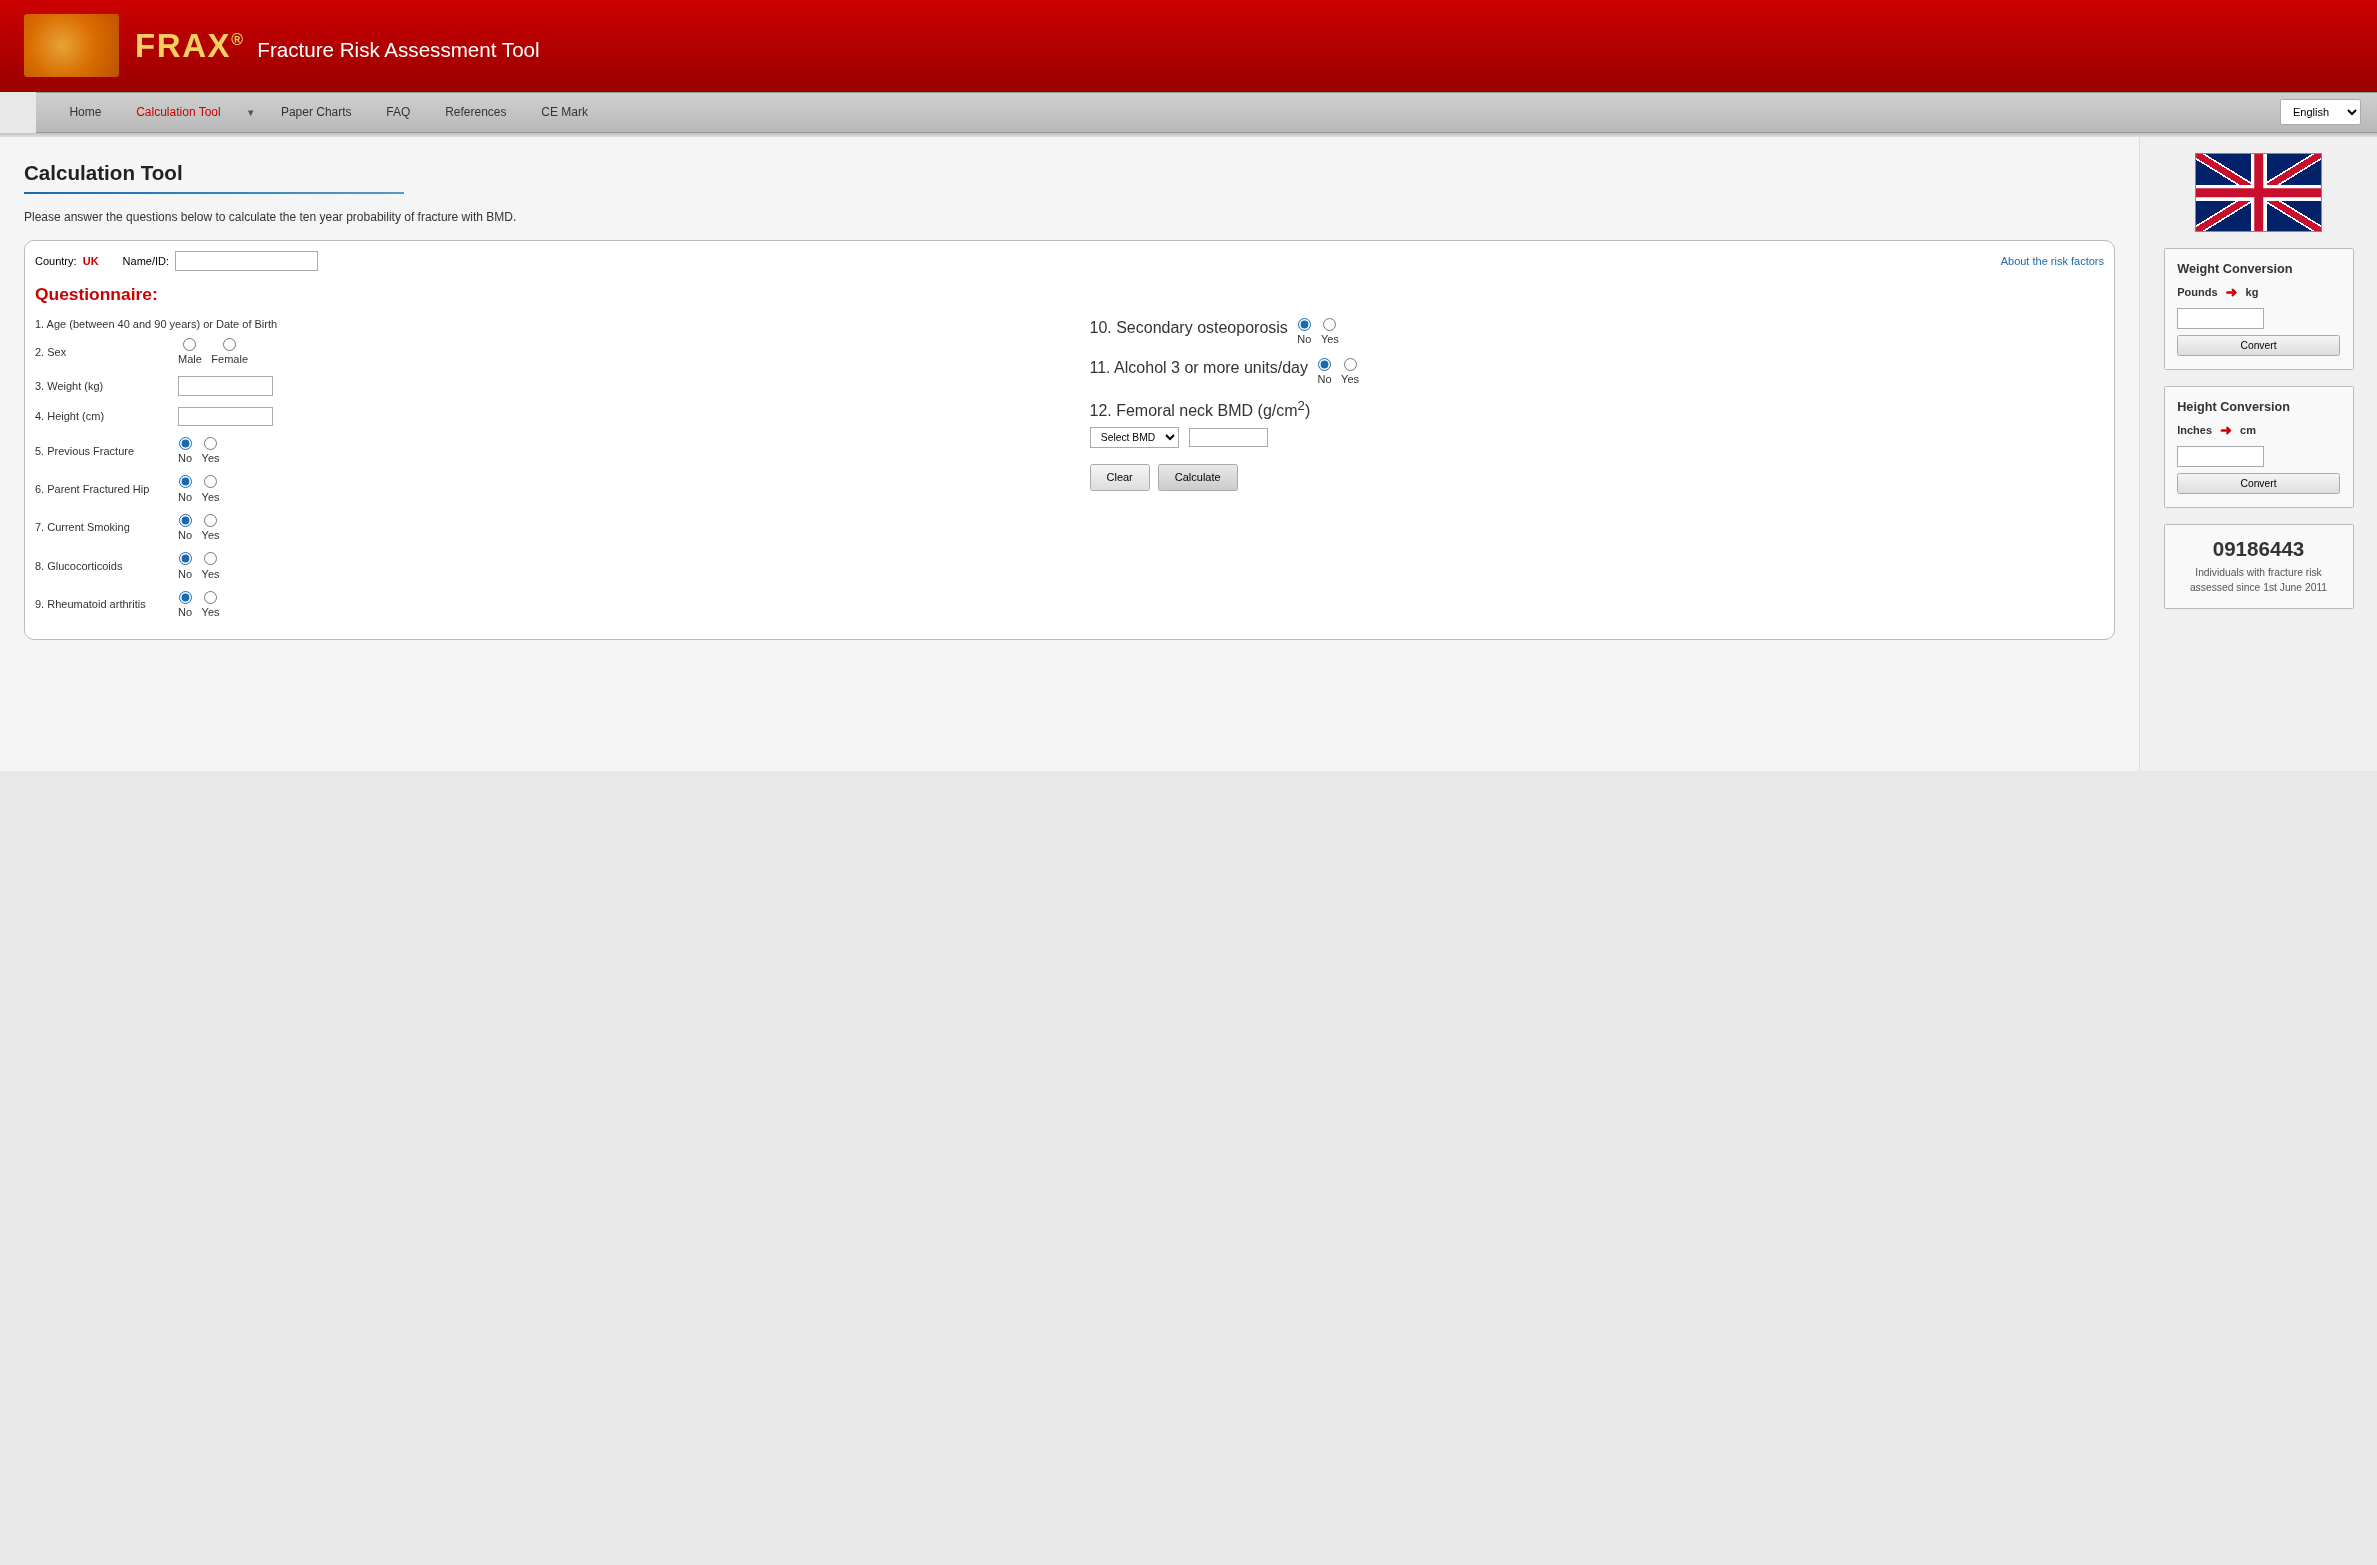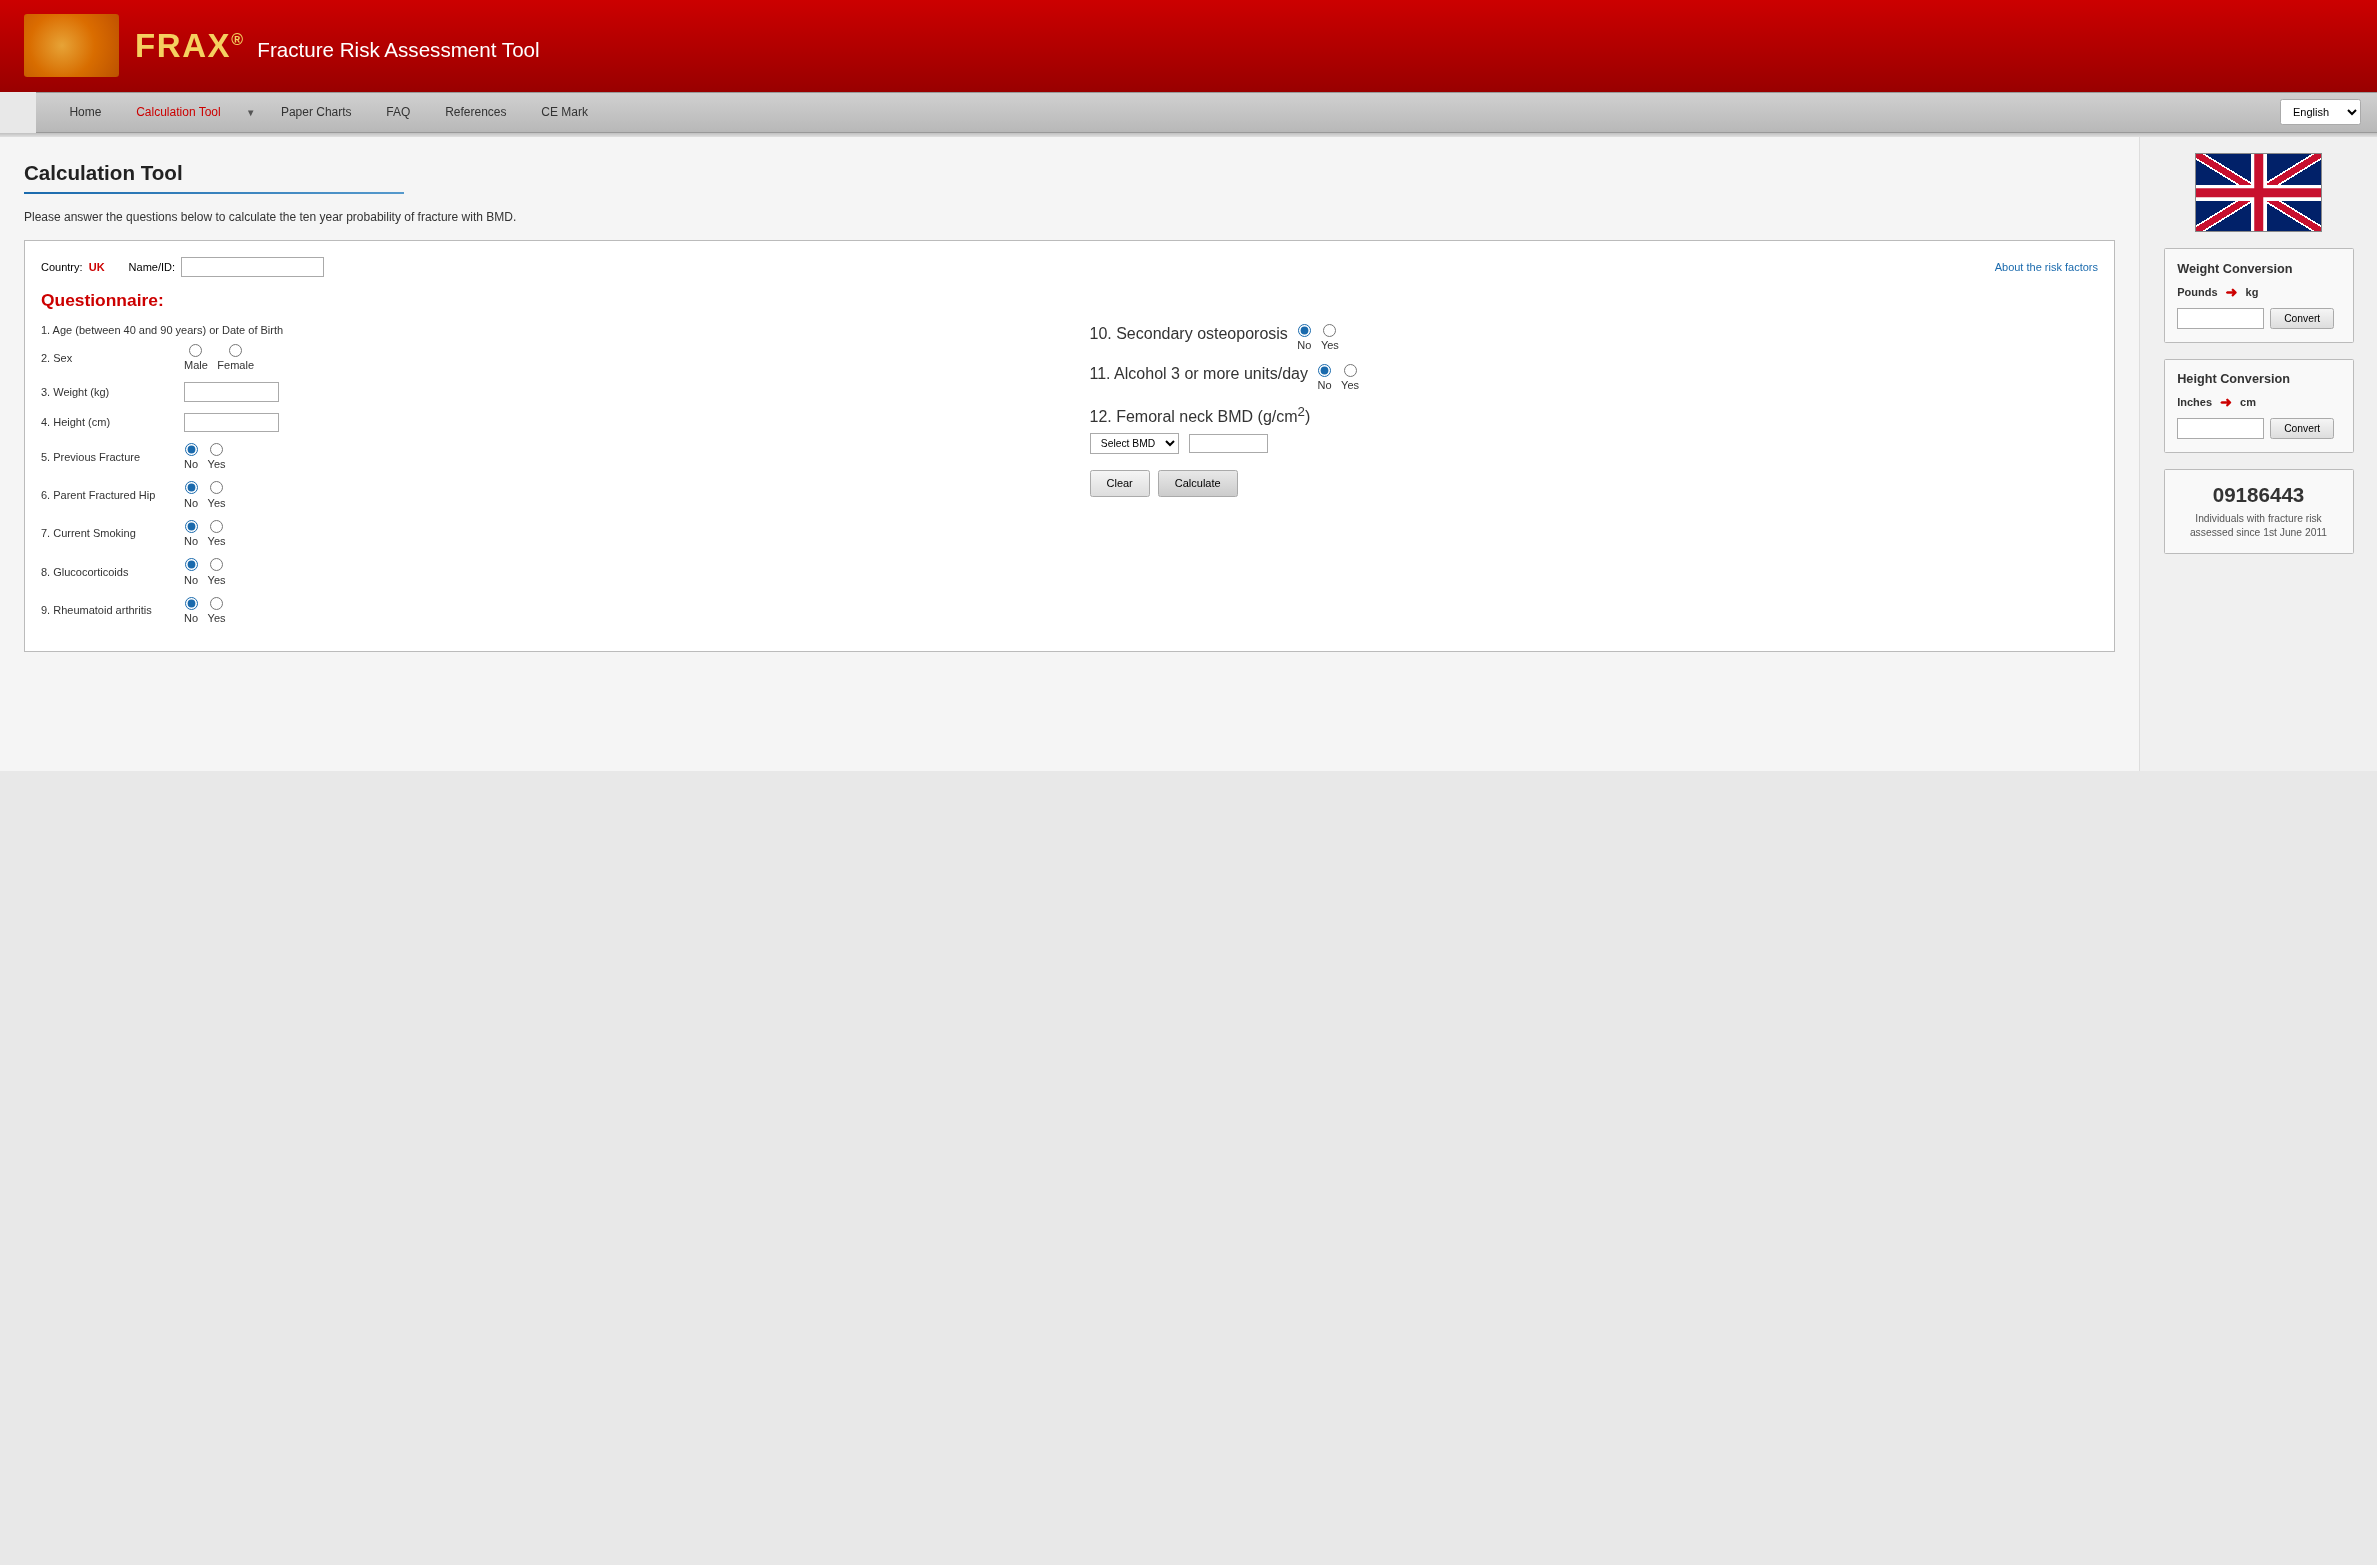--- a/index.html
+++ b/index.html
@@ -138,22 +138,22 @@
     .page-description {
       font-size: 12px;
       color: #333;
       margin-bottom: 16px;
     }
 
     
     .form-container {
       border: 0.8px solid #bbb;
       background: white;
-      padding: 16px;
-      border-radius: 0;
+      padding: 10px;
+      border-radius: 10px;
     }
 
     .form-header {
       display: flex;
       align-items: center;
       margin-bottom: 12.7px;
       gap: 24px;
     }
     .name-id-input {
       border: 0.8px solid #aaa;
@@ -416,20 +416,21 @@
     .conversion-from { font-size: 11px; color: #333; font-weight: bold; }
     .conversion-arrow {
       color: #cc0000;
       font-size: 14.3px;
       font-weight: bold;
     }
     .conversion-to { font-size: 11px; color: #333; font-weight: bold; }
     .conversion-input-row {
       display: flex;
       gap: 6.3px;
+      flex-direction: column;
     }
     .conversion-input {
       width: 87px;
       border: 0.8px solid #aaa;
       padding: 4px 5.5px;
       font-size: 10.3px;
     }
     .btn-convert {
       padding: 4px 12.7px;
       border: 0.8px solid #aaa;

